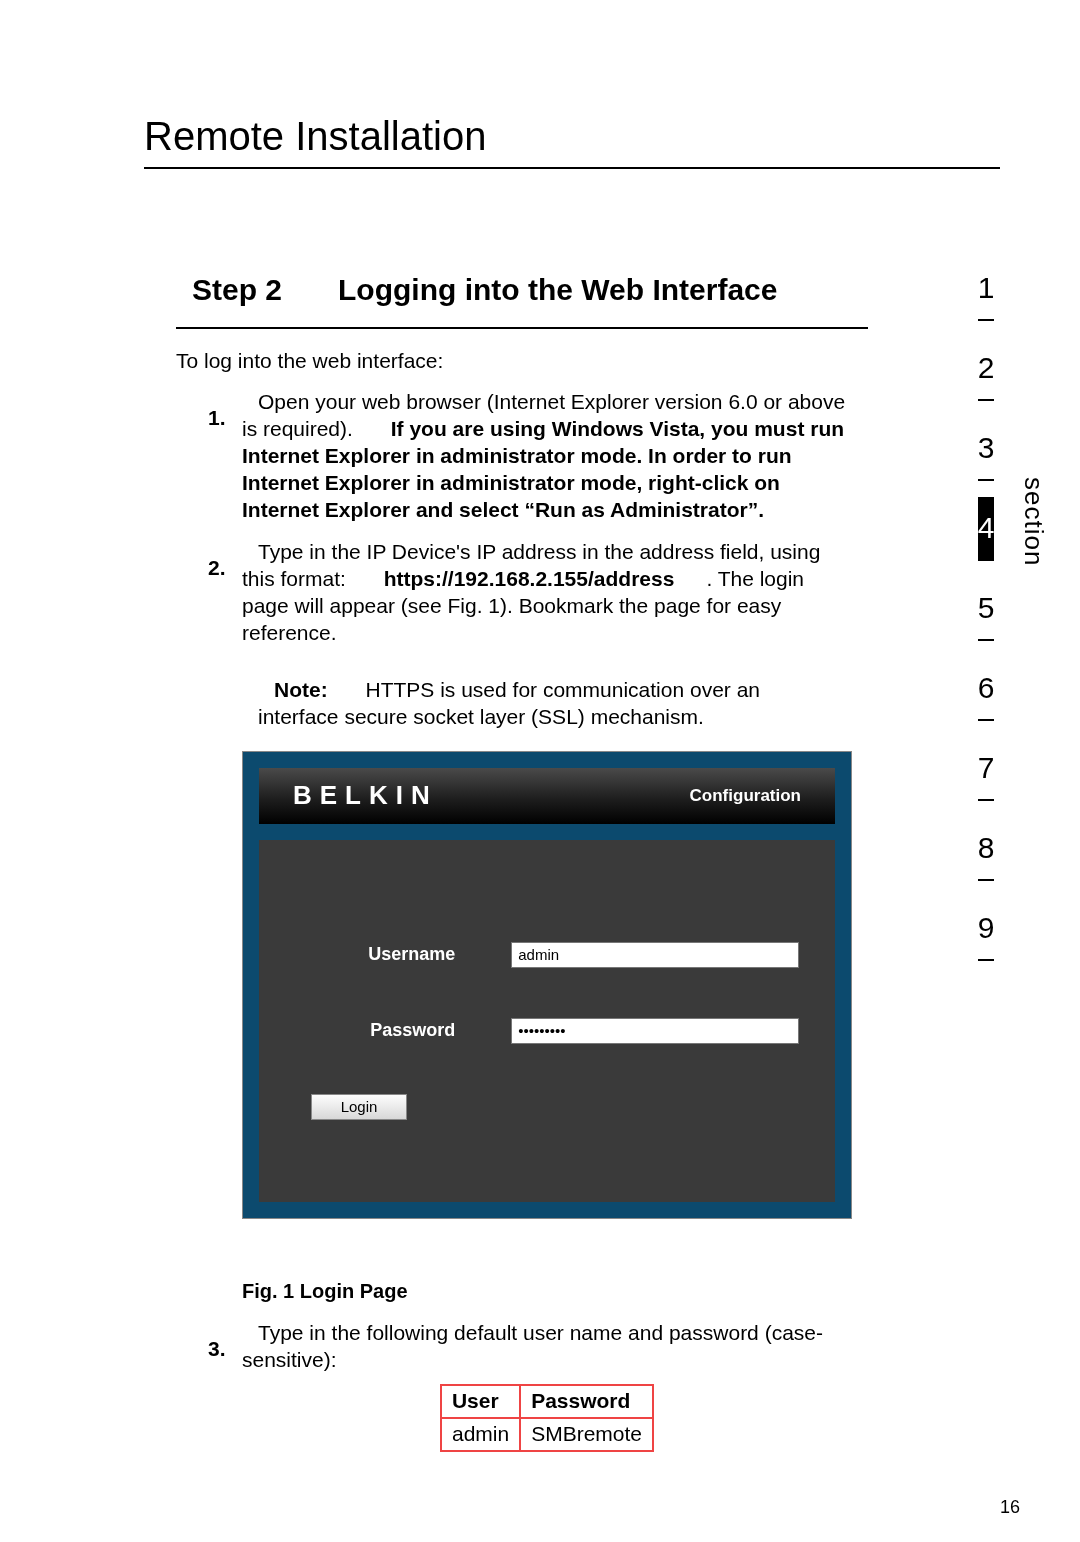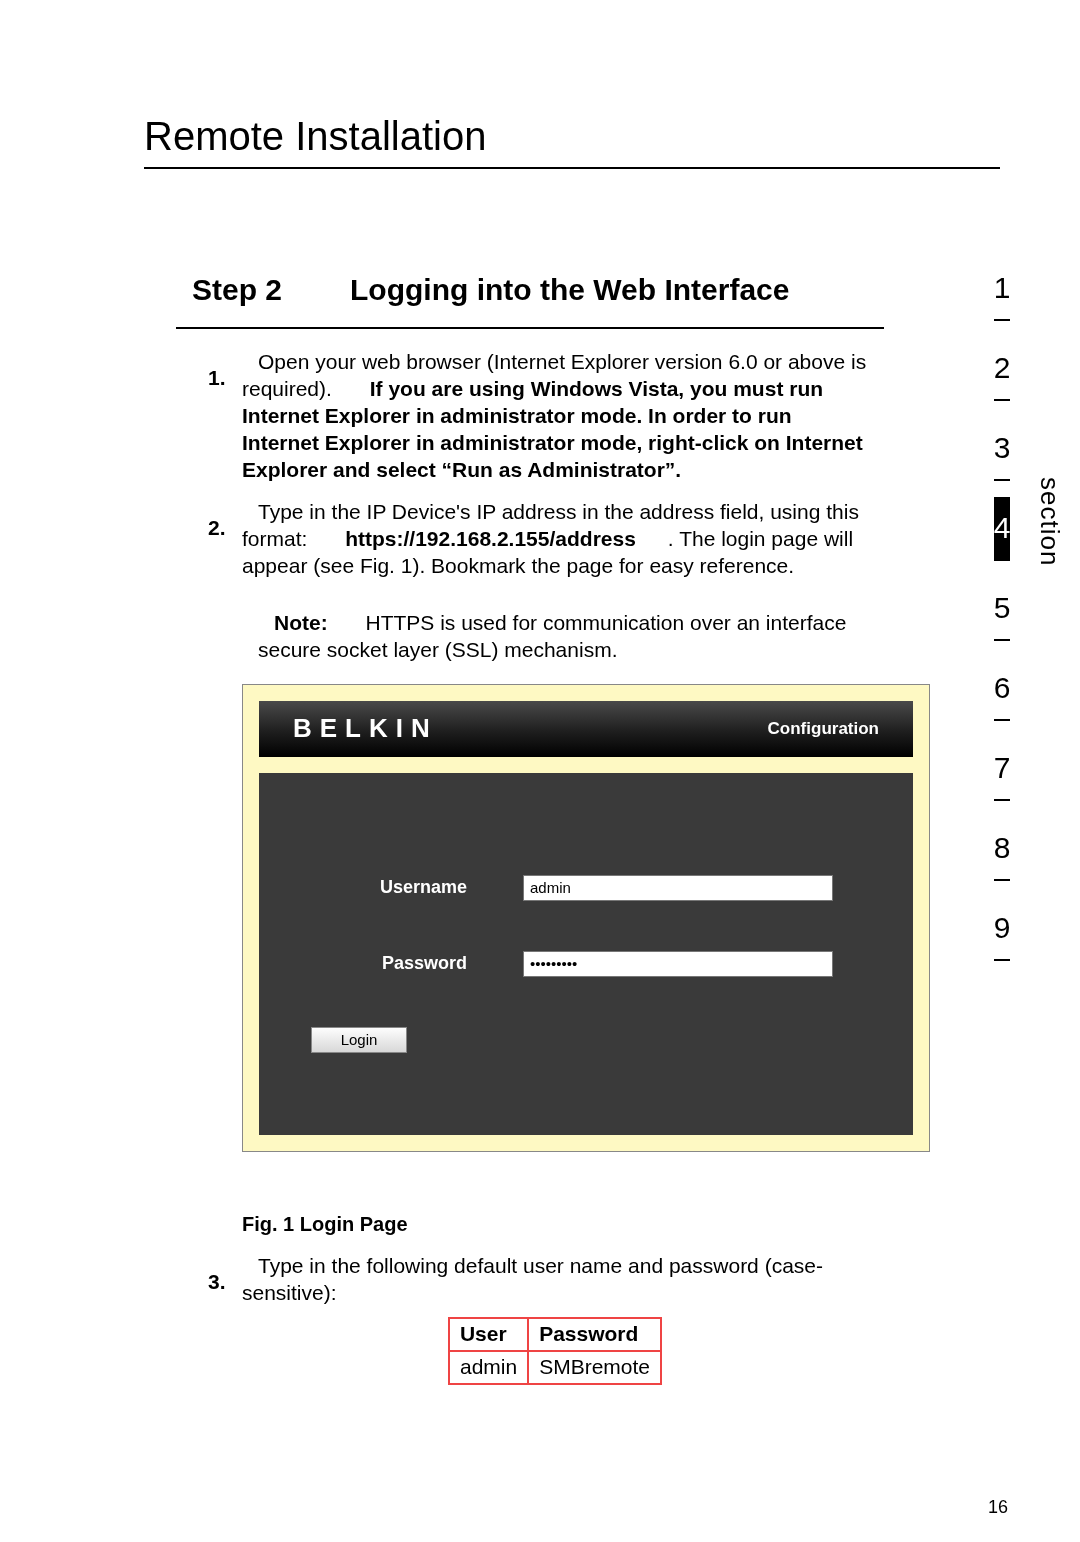--- a/index.html
+++ b/index.html
@@ -33,21 +33,21 @@
     max-width: 740px;
   }
   .step-heading {
     font-size: 30px;
     font-weight: 700;
     font-family: "Arial Narrow", Arial, sans-serif;
     border-bottom: 2px solid #000;
     padding-bottom: 4px;
     margin-bottom: 20px;
     display: flex;
-    gap: 36px;
+    gap: 24px;
   }
   .intro {
     font-size: 21px;
     margin-bottom: 14px;
   }
   ol.steps {
     list-style: none;
     padding-left: 50px;
     counter-reset: step;
   }
@@ -59,22 +59,22 @@
   }
   ol.steps > li .num {
     position: absolute;
     left: -50px;
     font-weight: 700;
   }
   .bold { font-weight: 700; }
   .note-block { margin-top: 30px; }
   .login-figure {
     margin: 20px 0 0 0;
-    width: 688px;
-    background: #fef9c3;
+    width: 610px;
+    background: #0c4a6e;
     border: 1px solid #888;
   }
   .fig-header {
     height: 56px;
     background: linear-gradient(#4a4a4a, #1e1e1e 55%, #000);
     display: flex;
     align-items: center;
     justify-content: space-between;
     padding: 0 18px;
     color: #fff;
@@ -172,38 +172,39 @@
     left: 56px;
     top: 220px;
     writing-mode: vertical-rl;
     font-size: 26px;
     font-family: "Arial Narrow", Arial, sans-serif;
     letter-spacing: 1px;
   }
   .page-num {
     position: absolute;
     bottom: 40px;
-    right: 88px;
+    right: 76px;
     font-size: 18px;
   }
 </style>
 </head>
 <body>
 
 <div class="page">
   <h1 class="chapter-title">Remote Installation</h1>
 
   <div class="content-row">
     <div class="main-col">
 
       <div class="step-heading">
         <span>Step 2</span>
         <span>Logging into the Web Interface</span>
       </div>
 
+      <p class="intro">To log into the web interface:</p>
 
       <ol class="steps">
         <li>
           <span class="num">1.</span>
           <span>Open your web browser (Internet Explorer version 6.0 or above is required). </span><span class="bold">If you are using Windows Vista, you must run Internet Explorer in administrator mode. In order to run Internet Explorer in administrator mode, right-click on Internet Explorer and select “Run as Administrator”.</span>
         </li>
         <li>
           <span class="num">2.</span>
           <span>Type in the IP Device's IP address in the address field, using this format: </span><span class="bold">https://192.168.2.155/address</span><span>. The login page will appear (see Fig. 1). Bookmark the page for easy reference.</span>
           <div class="note-block">

